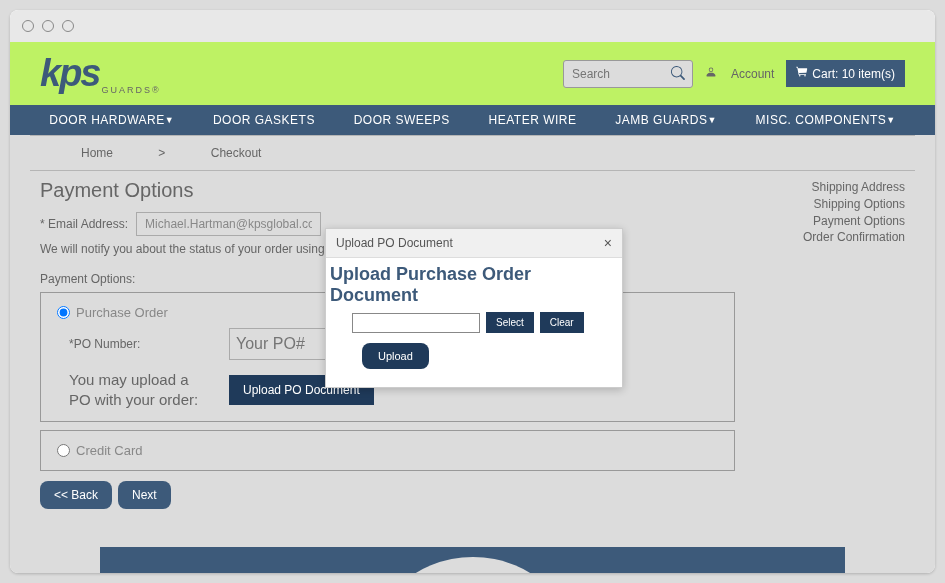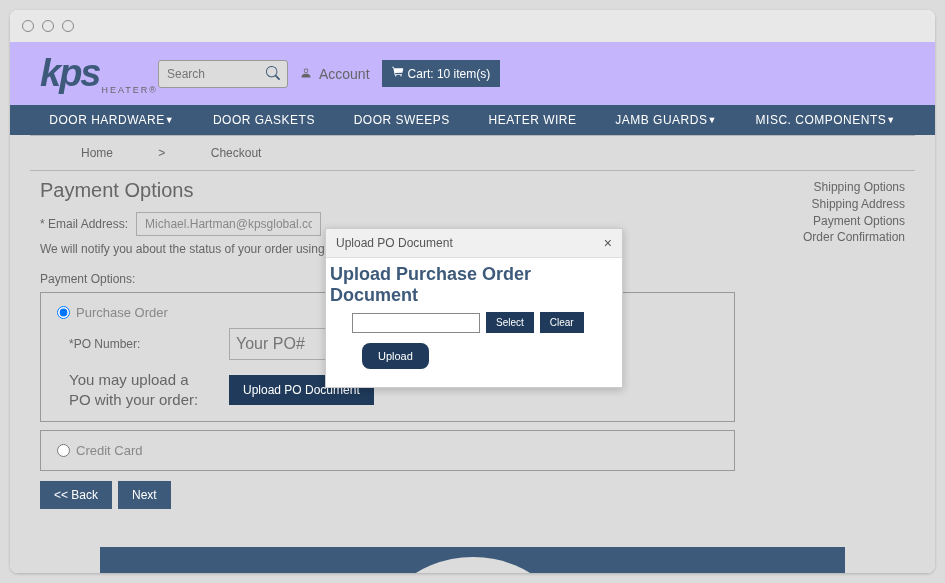--- a/index.html
+++ b/index.html
@@ -1,29 +1,29 @@
 <!DOCTYPE html>
 <html><head>
 <meta charset="utf-8">
 <style>
 *{box-sizing:border-box;margin:0;padding:0;font-family:Arial,Helvetica,sans-serif}
 body{background:#dcdcdc;width:945px;height:583px;overflow:hidden;position:relative}
 .browser-frame{background:#fff;border-radius:8px;margin:10px;height:563px;position:relative;overflow:hidden;box-shadow:0 1px 3px rgba(0,0,0,0.2)}
 .browser-bar{height:32px;background:#e8e8e8;border-radius:8px 8px 0 0;display:flex;align-items:center;padding:0 12px;gap:8px}
 .browser-dot{width:12px;height:12px;border:1.5px solid #888;border-radius:50%}
 .page{background:#dcdcdc;height:531px;overflow:hidden}
-.header{display:flex;align-items:center;padding:10px 30px;background:#c4b5fd}
+.header{display:flex;align-items:center;justify-content:space-between;padding:10px 30px;background:#bef264}
 .logo{display:flex;align-items:flex-end}
 .logo-text{font-size:38px;font-weight:900;color:#3d5a7a;letter-spacing:-2px;font-style:italic}
 .logo-sub{font-size:9px;color:#666;letter-spacing:2px;margin-left:2px}
 .header-right{display:flex;align-items:center;gap:12px}
 .search-box{position:relative}
 .search-input{width:130px;height:28px;border:1px solid #999;border-radius:3px;padding:0 30px 0 8px;font-size:12px;color:#888;background:#dcdcdc}
 .search-icon{position:absolute;right:8px;top:6px;color:#3d5a7a;font-size:14px}
-.account-link{color:#666;font-size:14px;display:flex;align-items:center;gap:7px}
+.account-link{color:#666;font-size:12px;display:flex;align-items:center;gap:14px}
 .cart-btn{background:#3d5a7a;color:#fff;padding:6px 10px;font-size:12px;border:none;display:flex;align-items:center;gap:4px}
 .nav-bar{background:#3d5a7a;display:flex;justify-content:space-around;padding:8px 20px}
 .nav-item{color:#fff;font-size:12px;letter-spacing:0.5px;cursor:pointer;display:flex;align-items:center;}
 .chev{font-size:9px}
 .breadcrumb{background:#dcdcdc;padding:10px 30px;font-size:12px;color:#666;border-bottom:1px solid #b5b5b5;margin:0 20px;border-top:1px solid #b5b5b5}
 .breadcrumb span{margin:0 21px}
 .content{padding:8px 30px;display:flex;gap:20px}
 .main{flex:1}
 .side{width:150px;font-size:12px;color:#666;text-align:right;line-height:1.4}
 h1{font-size:20px;color:#666;font-weight:normal;margin-bottom:10px}
@@ -36,21 +36,21 @@
 .radio-row{display:flex;align-items:center;gap:6px;font-size:13px;color:#888}
 .radio-row input{margin:0}
 .po-fields{margin-left:12px;margin-top:8px}
 .po-num-row{display:flex;align-items:center;gap:20px;margin-bottom:10px}
 .po-num-label{font-size:12px;color:#666;width:140px}
 .po-input{border:1px solid #aaa;padding:6px;font-size:16px;color:#999;width:170px;background:#dcdcdc}
 .upload-row{display:flex;align-items:center;gap:20px}
 .upload-label{font-size:15px;color:#666;width:140px;line-height:1.3}
 .upload-btn{background:#1f3a5a;color:#fff;border:none;padding:8px 14px;font-size:12px;cursor:pointer}
 .btn-row{display:flex;gap:6px;margin-top:10px}
-.nav-btn{background:#3d5a7a;color:#fff;border:none;padding:7px 14px;font-size:12px;cursor:pointer;border-radius:0}
+.nav-btn{background:#3d5a7a;color:#fff;border:none;padding:7px 14px;font-size:12px;cursor:pointer;border-radius:8px}
 .footer{background:#3d5a7a;margin:30px 90px 0;height:90px;position:relative;display:flex;justify-content:space-between;padding:50px 20px 0;color:#fff;font-size:13px;overflow:hidden}
 .footer-circle{position:absolute;left:50%;top:10px;transform:translateX(-50%);width:220px;height:220px;background:#dcdcdc;border-radius:50%}
 .modal{position:absolute;left:325px;top:228px;width:298px;background:#fff;border:1px solid #ccc;box-shadow:0 2px 8px rgba(0,0,0,0.2);z-index:10}
 .modal-header{background:#f0f0f0;padding:6px 10px;display:flex;justify-content:space-between;align-items:center;font-size:12px;color:#555;border-bottom:1px solid #ddd}
 .modal-close{cursor:pointer;font-size:14px;color:#555}
 .modal-body{padding:6px 2px 18px}
 .modal-title{font-size:18px;color:#3d5a7a;font-weight:bold;margin-bottom:6px;padding:0 2px}
 .modal-controls{display:flex;align-items:center;gap:6px;margin-bottom:10px;padding-left:24px}
 .modal-input{border:1px solid #888;width:128px;height:20px;padding:2px 4px;font-size:11px}
 .modal-btn-sm{background:#1f3a5a;color:#fff;border:none;padding:5px 10px;font-size:10px;cursor:pointer}
@@ -62,21 +62,21 @@
 <div class="browser-frame">
   <div class="browser-bar">
     <div class="browser-dot"></div>
     <div class="browser-dot"></div>
     <div class="browser-dot"></div>
   </div>
   <div class="page">
     <div class="header">
       <div class="logo">
         <span class="logo-text">kps</span>
-        <span class="logo-sub">HEATER®</span>
+        <span class="logo-sub">GUARDS®</span>
       </div>
       <div class="header-right">
         <div class="search-box">
           <input class="search-input" placeholder="Search" style="">
           <span class="search-icon">
             <svg width="14" height="14" viewBox="0 0 16 16" fill="currentColor">
                 <path d="M11.742 10.344a6.5 6.5 0 1 0-1.397 1.398l3.85 3.85a1 1 0 0 0 1.415-1.414l-3.85-3.85zM12 6.5a5.5 5.5 0 1 1-11 0 5.5 5.5 0 0 1 11 0z"></path>
               </svg>
           </span>
         </div>
@@ -162,22 +162,22 @@
             <span>Credit Card</span>
           </label>
         </div>
 
         <div class="btn-row">
           <button class="nav-btn">&lt;&lt; Back</button>
           <button class="nav-btn">Next</button>
         </div>
       </div>
       <div class="side">
+        <div>Shipping Address</div>
         <div>Shipping Options</div>
-        <div>Shipping Address</div>
         <div>Payment Options</div>
         <div>Order Confirmation</div>
       </div>
     </div>
 
     <div class="footer">
       <div class="footer-circle"></div>
 
     </div>
   </div>

